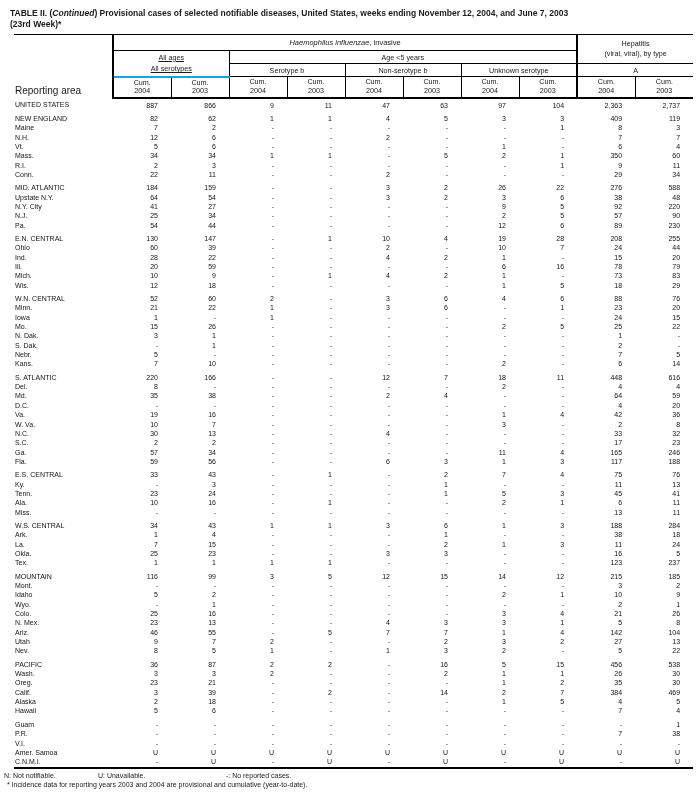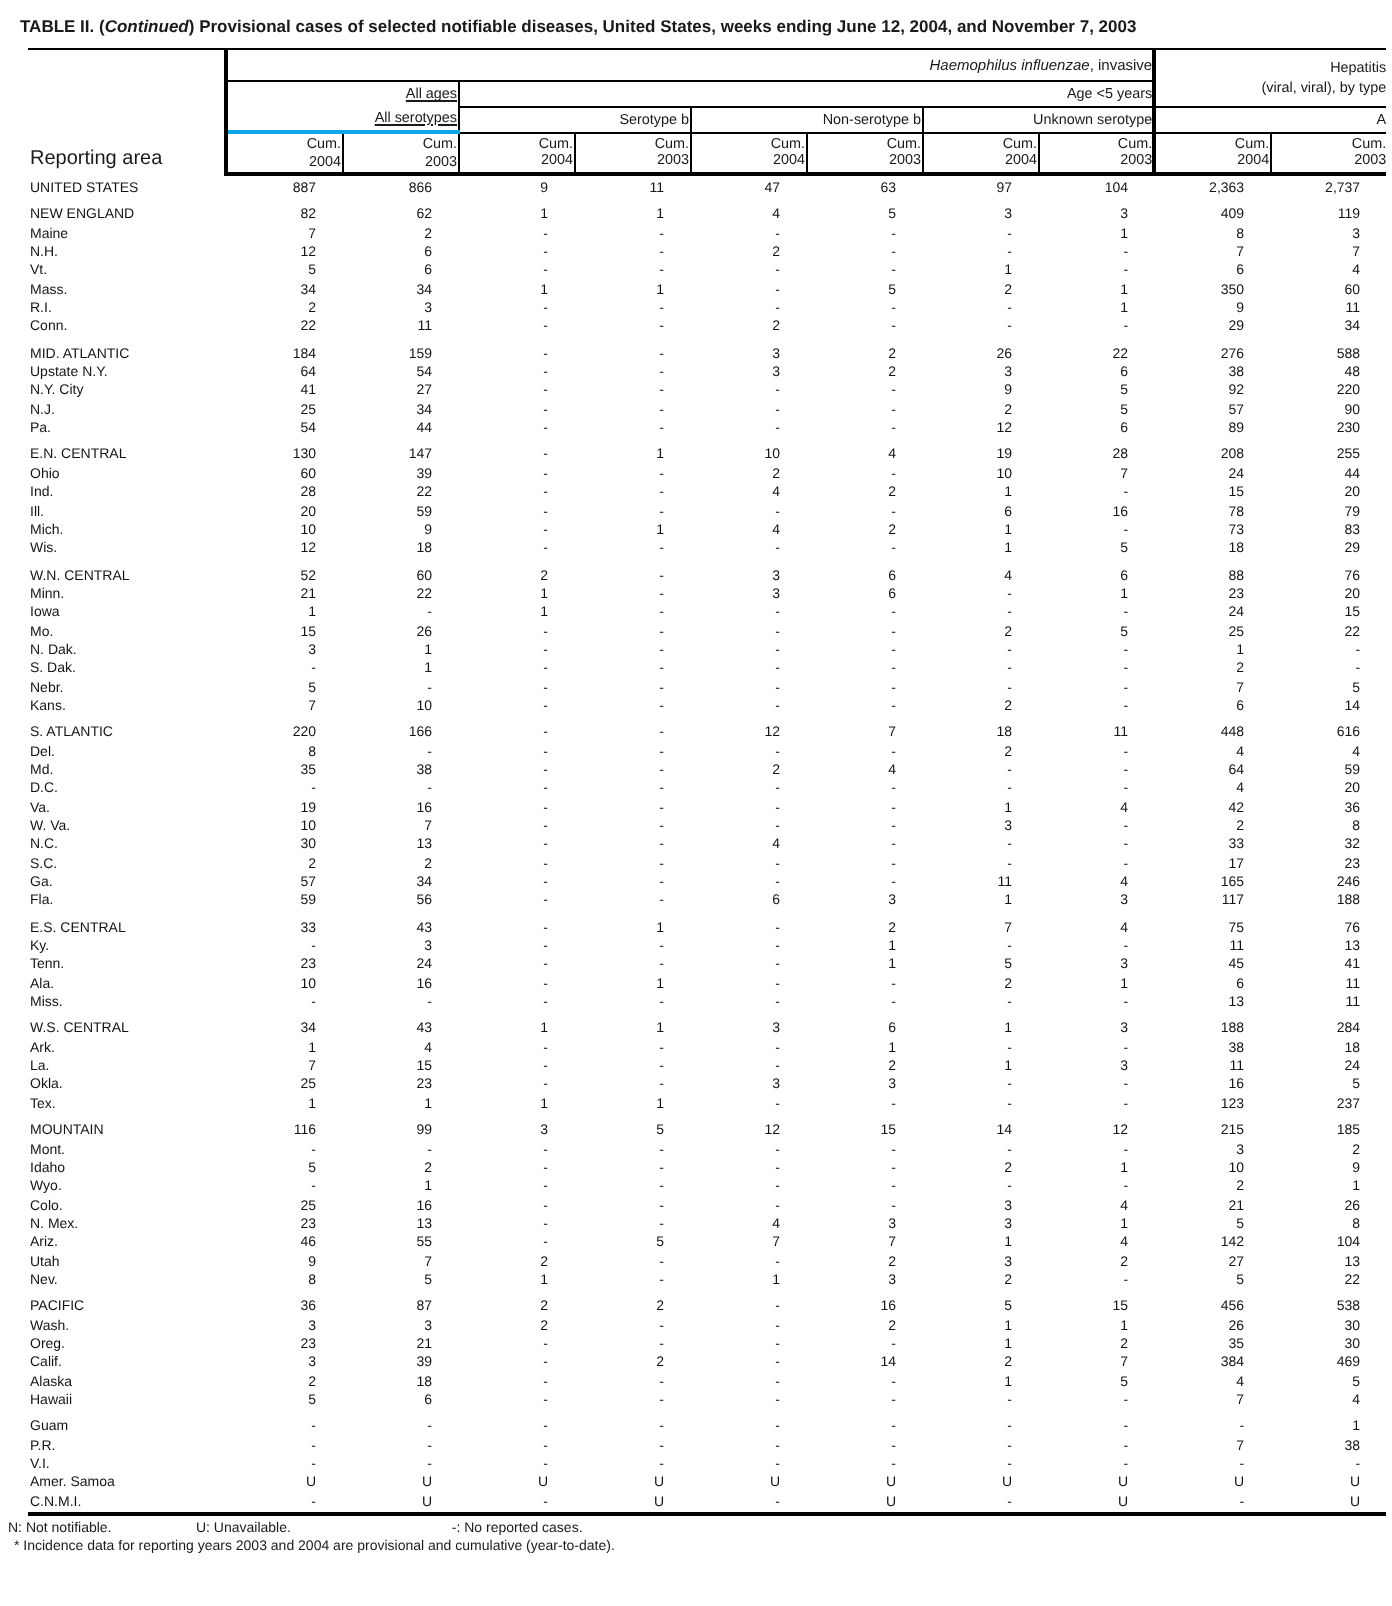--- a/index.html
+++ b/index.html
@@ -11,21 +11,21 @@
     margin:8px 10px 5px 10px;
     font-size:8.5px; font-weight:bold; line-height:10.5px; color:#1a1a1a;
   }
   .ital { font-style:italic; }
   table {
     border-collapse:collapse; table-layout:fixed;
     margin-left:14px; width:679px;
     border-top:1.5px solid #000; border-bottom:2.5px solid #000;
   }
   thead th {
-    font-weight:normal; font-size:7.2px; text-align:right;
+    font-weight:normal; font-size:7.2px; text-align:center;
     vertical-align:middle; padding:0; line-height:9px; color:#1a1a1a;
   }
   th.rp {
     text-align:left; vertical-align:bottom; padding:0 0 3px 1px;
     font-size:10px; border-right:2px solid #000;
   }
   .hi-group { border-bottom:1px solid #000; border-right:2px solid #000; height:15px; font-size:7.5px; }
   .hep-group { border-bottom:1px solid #000; line-height:10px; }
   .all-ages  { border-bottom:2px solid #0ea5e9; border-right:1px solid #000; line-height:11.5px;text-decoration:underline; }
   .age5      { border-bottom:1px solid #000; border-right:2px solid #000; height:12px; }
@@ -51,21 +51,22 @@
   .fn-n { width:92px; }
   .fn-u { width:126px; }
   .fn-star { padding-left:3px; }
 </style>
 </head>
 <body>
 
 <div>
 
   <div class="title">
-    <span><span>TABLE II. (</span><span class="ital">Continued</span><span>) Provisional cases of selected notifiable diseases, United States, weeks ending June 12, 2004, and November 7, 2003</span></span>
+    <span><span>TABLE II. (</span><span class="ital">Continued</span><span>) Provisional cases of selected notifiable diseases, United States, weeks ending November 12, 2004, and June 7, 2003</span></span>
+    <div>(23rd Week)*</div>
   </div>
 
   <table>
     <colgroup>
       <col style="width:99px">
       <col style="width:58px">
         <col style="width:58px">
       <col style="width:58px">
         <col style="width:58px">
       <col style="width:58px">

